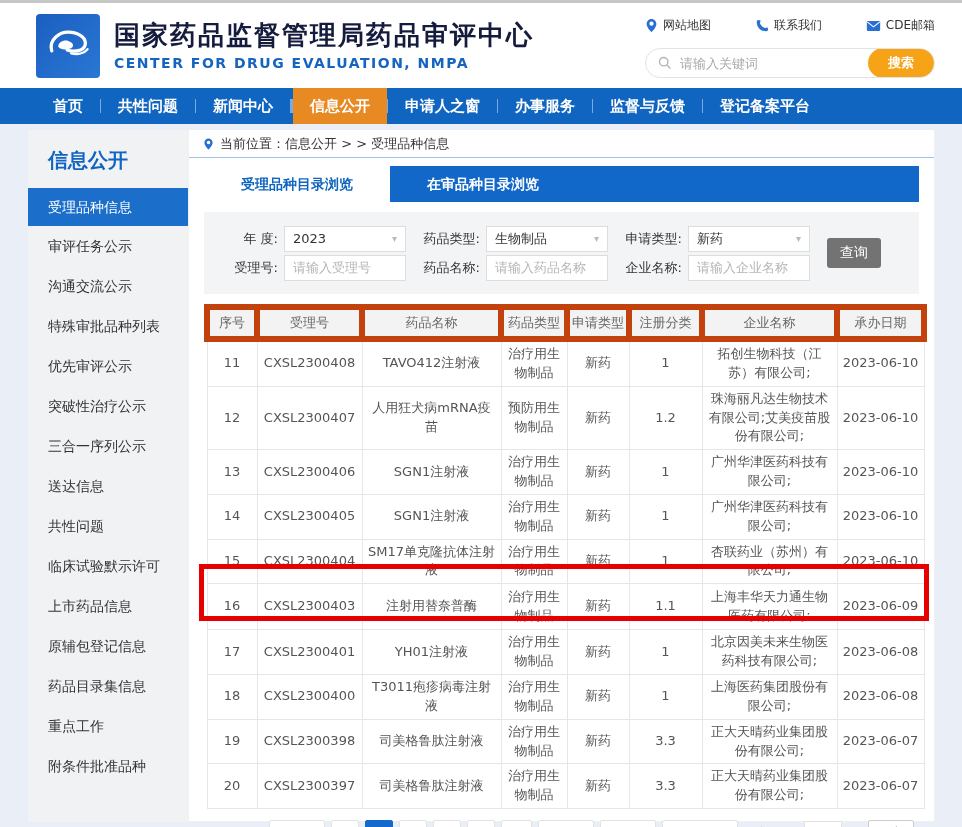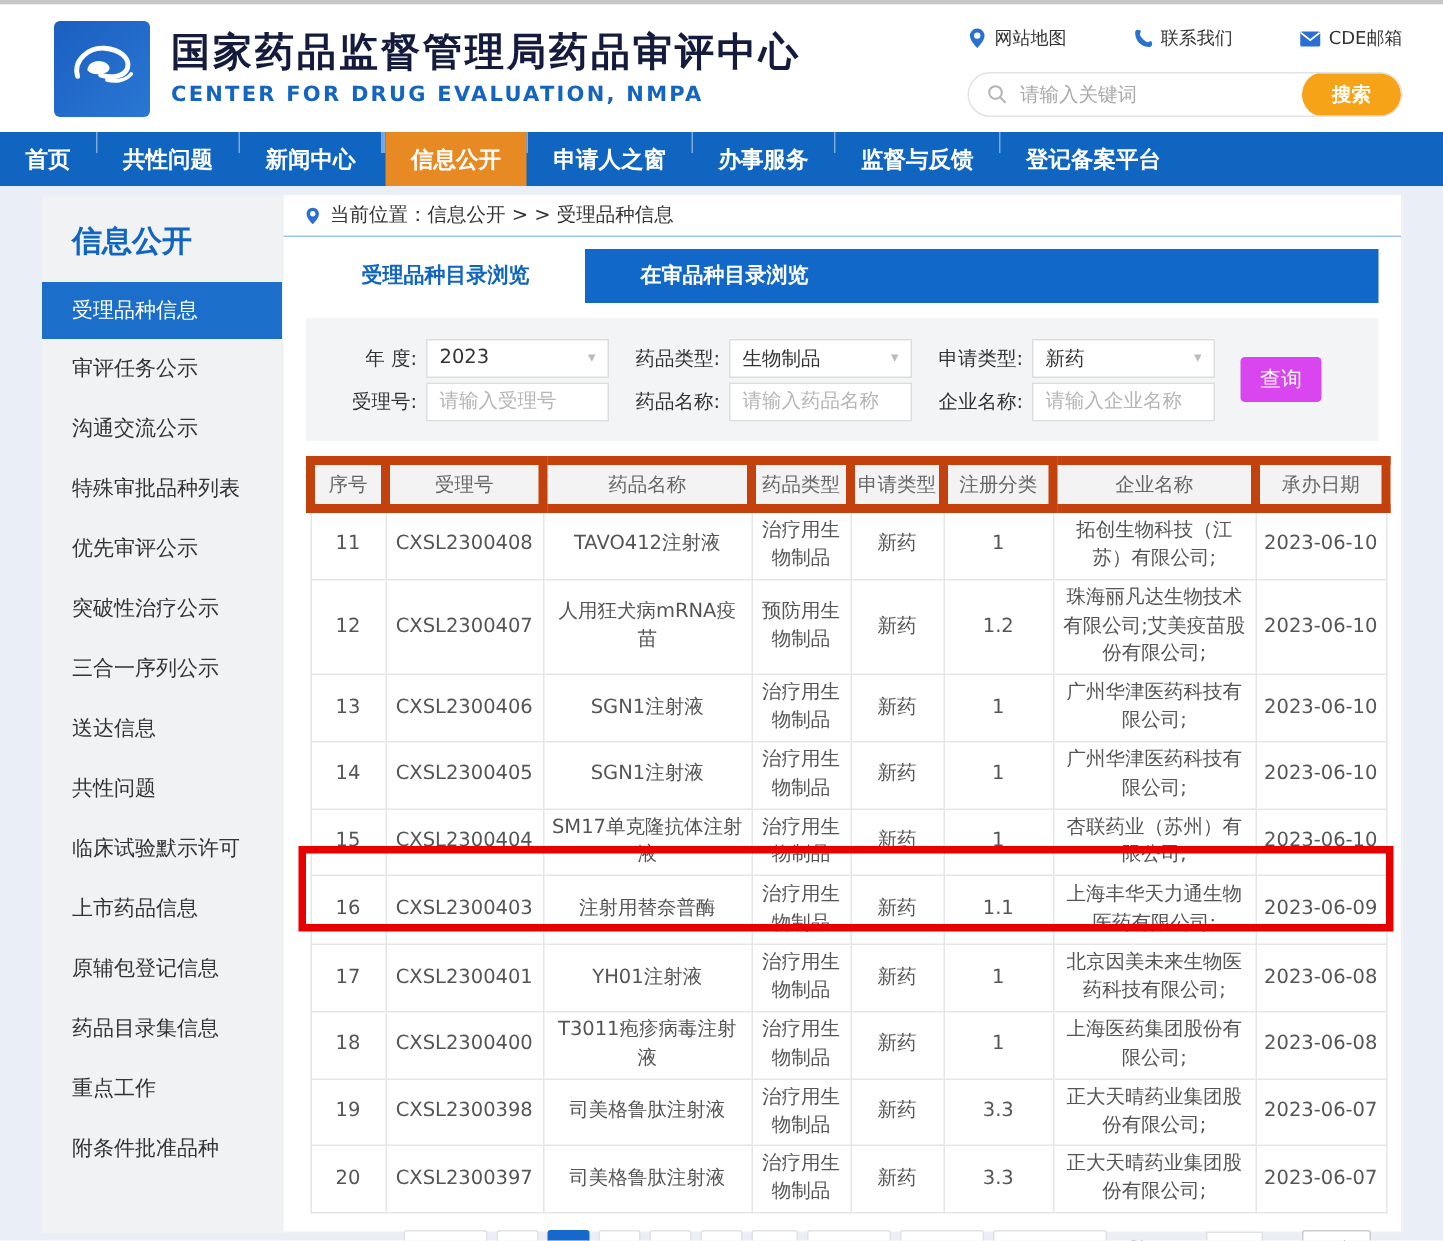--- a/index.html
+++ b/index.html
@@ -18,21 +18,21 @@
   .quick-links { display:flex; justify-content:space-between; align-items:center; font-size:12px; color:#333; }
   .quick-link { display:flex; align-items:center; gap:5px; cursor:pointer; }
   .quick-link svg { display:block; }
   .search-pill { margin-top:14px; height:30px; border:1px solid #e3e3e3; border-radius:16px; background:#fff; display:flex; align-items:center; overflow:hidden; }
   .search-pill input { flex:1; border:none; outline:none; font-size:13px; color:#1d4ed8; padding-left:8px; background:transparent; font-family:inherit; }
   .search-pill input::placeholder { color:#aaa; }
   .mag { margin-left:12px; flex:0 0 auto; }
   .search-btn { width:66px; height:30px; background:#f7a318; border:none; border-radius:16px; color:#fff; font-size:13px; font-weight:bold; cursor:pointer; font-family:inherit; }
 
   
-  .main-nav { height:36px; background:#1065c0; display:flex; }
+  .main-nav { height:36px; background:#1065c0; display:flex; align-items:center; padding-left:36px; }
   .nav-item { color:#fff; font-size:15px; font-weight:bold; padding:0 17px; height:36px; line-height:36px; cursor:pointer; white-space:nowrap; }
   .nav-item.active { background:#e78a23; }
   .nav-div { width:1px; height:14px; background:rgba(255,255,255,.45); }
 
   
   .content { display:flex; padding-top:6px; height:698px; }
   .sidebar { margin-left:28px; width:160px; background:#f1f2f4; flex:0 0 auto; }
   .sb-title { color:#1065c0; font-size:20px; font-weight:bold; padding:17px 0 14px 20px; }
   .sb-item { height:40px; line-height:40px; padding-left:20px; font-size:14px; color:#333; cursor:pointer; }
   .sb-item.active { background:#1b6fca; color:#fff; height:38px; line-height:38px; }
@@ -47,21 +47,21 @@
 
   .filter-panel { margin:10px 15px 0; background:#f3f4f6; position:relative; padding:11px 0 11px 12px; }
   .f-row { display:flex; align-items:center; height:27px; margin:2px 0; }
   .f-label { width:62px; text-align:right; font-size:13px; color:#333; margin-right:6px; white-space:nowrap; }
   .f-select, .f-input { width:122px; height:26px; background:#fff; border:1px solid #ddd; font-size:13px; }
   .f-select { display:flex; align-items:center; justify-content:space-between; padding:0 8px; color:#333; cursor:pointer; }
   .f-select .chev { color:#bbb; font-size:10px; }
   .f-input { padding:0 8px; outline:none; color:#333; font-family:inherit; }
   .f-input::placeholder { color:#b5b5b5; }
   .f-group { display:flex; align-items:center; margin-right:12px; }
-  .query-btn { position:absolute; right:38px; top:50%; transform:translateY(-50%); width:54px; height:30px; background:#d946ef; color:#fff; border:none; border-radius:3px; font-size:14px; cursor:pointer; font-family:inherit; }
+  .query-btn { position:absolute; right:38px; top:50%; transform:translateY(-50%); width:54px; height:30px; background:#737373; color:#fff; border:none; border-radius:3px; font-size:14px; cursor:pointer; font-family:inherit; }
 
   .table-wrap { margin:10px 15px 0; position:relative; }
   table { width:717px; border-collapse:collapse; table-layout:fixed; font-size:13px; color:#555; text-align:center; }
   th { background:#f3f3f3; border:6px solid #c2410c; height:32px; font-weight:normal; color:#666; }
   td { border:1px solid #e6e6e6; padding:3px 5px; line-height:1.45; word-break:break-all; }
   tr.r { height:44px; }
   tr.tall { height:58px; }
   tr.r16 { height:46px; }
   .c1{width:50px}.c2{width:105px}.c3{width:139px}.c4{width:66px}.c5{width:62px}.c6{width:73px}.c7{width:135px}.c8{width:87px}
 

